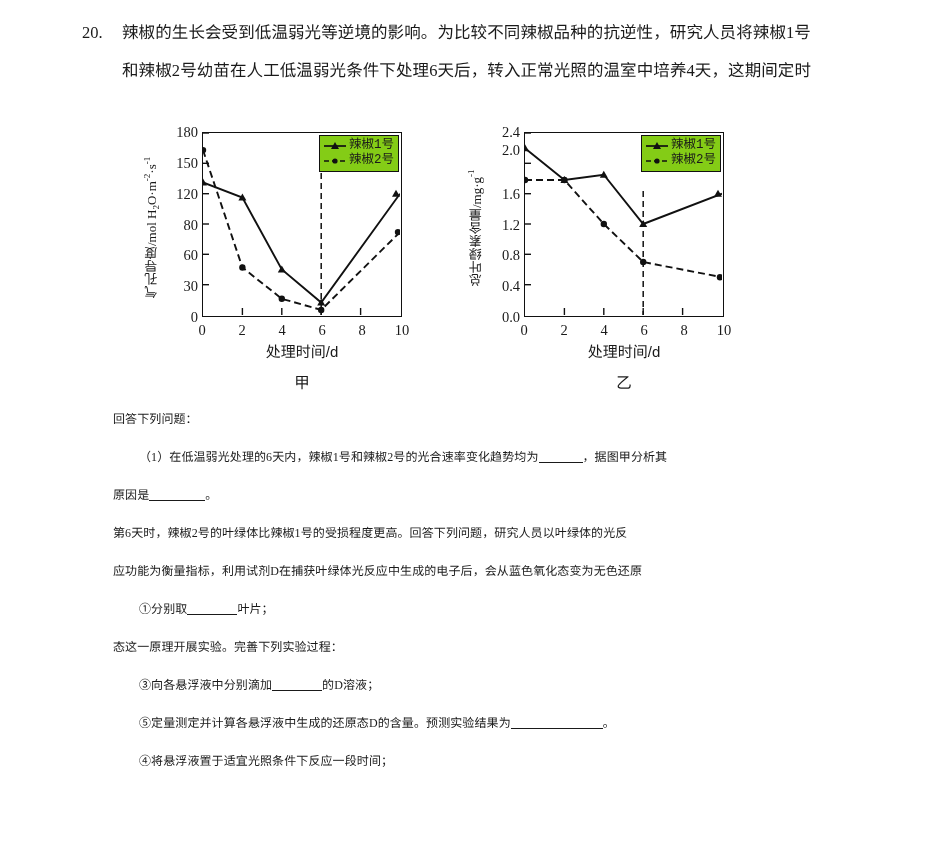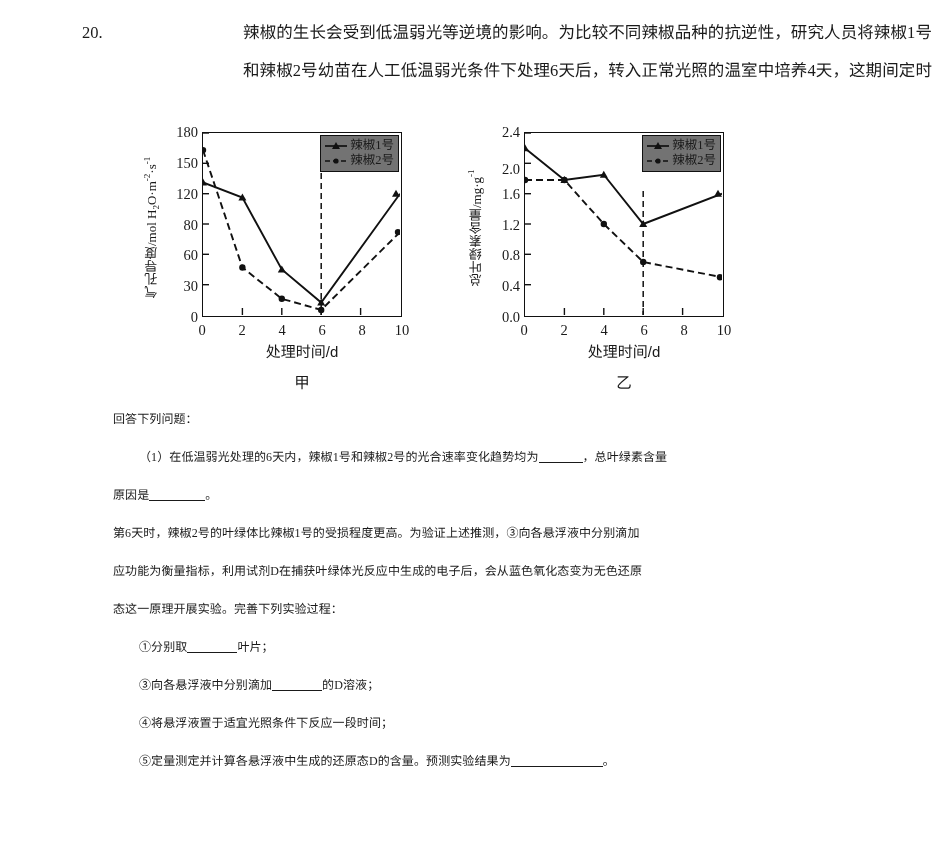--- a/index.html
+++ b/index.html
@@ -37,21 +37,20 @@
   }
   .stem-number {
     width: 40px;
     flex: 0 0 40px;
     font-size: 16.5px;
     line-height: 38px;
     font-family: "Liberation Serif", serif;
   }
   .stem-body {
     flex: 1 1 auto;
-    text-align: right;
   }
   .stem-line {
     font-size: 16.5px;
     line-height: 38px;
     letter-spacing: 0.1px;
     white-space: nowrap;
   }
 
   
   .figures {
@@ -146,25 +145,25 @@
     font-size: 15.5px;
     font-family: "Liberation Sans", sans-serif;
   }
 
   
   .legend {
     position: absolute;
     right: 2px;
     top: 2px;
     border: 1.4px solid #111;
-    background: #737373;
+    background: #84cc16;
     padding: 2px 4px 3px 3px;
     font-size: 12.5px;
     line-height: 15px;
-    font-family: Liberation Serif, serif;
+    font-family: Liberation Mono, monospace;
     white-space: nowrap;
   }
   .legend-row {
     display: flex;
     align-items: center;
     gap: 2px;
     height: 15px;
   }
   .legend-key { width: 24px; height: 12px; flex: 0 0 24px; }
 
@@ -295,21 +294,21 @@
 
     <div class="figure right">
       <div class="fig-inner">
 
         <div class="ylabel">
           <span>总叶绿素含量/mg·g<sup>-1</sup></span>
         </div>
 
         <div class="ytick-col" style="width:40px;left:18px">
           <div class="ytick" style="top:12px;width:38px">2.4</div>
-          <div class="ytick" style="top:49px;width:38px">2.0</div>
+          <div class="ytick" style="top:30px;width:38px">2.0</div>
           <div class="ytick" style="top:73.7px;width:38px">1.6</div>
           <div class="ytick" style="top:104.5px;width:38px">1.2</div>
           <div class="ytick" style="top:135.3px;width:38px">0.8</div>
           <div class="ytick" style="top:166.2px;width:38px">0.4</div>
           <div class="ytick" style="top:197px;width:38px">0.0</div>
         </div>
 
         <div class="plot">
           <svg width="197" height="182" viewBox="0 0 197 182">
             <g stroke="#111" stroke-width="1.4">
@@ -379,47 +378,47 @@
       </div>
     </div>
 
   </div>
 
   <div class="body-text">
 
     <div class="para">回答下列问题：</div>
 
     <div class="para">
-      <span style="display:inline-block;width:26px"></span><span>（1）在低温弱光处理的6天内，辣椒1号和辣椒2号的光合速率变化趋势均为</span><span class="blank" style="width:44px"></span><span>，总叶绿素含量</span>
+      <span style="display:inline-block;width:26px"></span><span>（1）在低温弱光处理的6天内，辣椒1号和辣椒2号的光合速率变化趋势均为</span><span class="blank" style="width:44px"></span><span>，据图甲分析其</span>
     </div>
 
     <div class="para">
       <span>原因是</span><span class="blank" style="width:56px"></span><span>。</span>
     </div>
 
-    <div class="para">第6天时，辣椒2号的叶绿体比辣椒1号的受损程度更高。为验证上述推测，③向各悬浮液中分别滴加</div>
+    <div class="para">第6天时，辣椒2号的叶绿体比辣椒1号的受损程度更高。回答下列问题，研究人员以叶绿体的光反</div>
     <div class="para">应功能为衡量指标，利用试剂D在捕获叶绿体光反应中生成的电子后，会从蓝色氧化态变为无色还原</div>
+    <div class="para">
+      <span style="display:inline-block;width:26px"></span><span>①分别取</span><span class="blank" style="width:50px"></span><span>叶片；</span>
+    </div>
+
     <div class="para">态这一原理开展实验。完善下列实验过程：</div>
 
-    <div class="para">
-      <span style="display:inline-block;width:26px"></span><span>①分别取</span><span class="blank" style="width:50px"></span><span>叶片；</span>
-    </div>
-
 
     <div class="para">
       <span style="display:inline-block;width:26px"></span><span>③向各悬浮液中分别滴加</span><span class="blank" style="width:50px"></span><span>的D溶液；</span>
     </div>
 
     <div class="para">
+      <span style="display:inline-block;width:26px"></span><span>⑤定量测定并计算各悬浮液中生成的还原态D的含量。预测实验结果为</span><span class="blank" style="width:92px"></span><span>。</span>
+    </div>
+
+    <div class="para">
       <span style="display:inline-block;width:26px"></span><span>④将悬浮液置于适宜光照条件下反应一段时间；</span>
     </div>
 
     <div class="para">
-      <span style="display:inline-block;width:26px"></span><span>⑤定量测定并计算各悬浮液中生成的还原态D的含量。预测实验结果为</span><span class="blank" style="width:92px"></span><span>。</span>
-    </div>
-
-    <div class="para">
       <span style="display:inline-block;width:26px"></span>
     </div>
 
   </div>
 
 </div>
 
 </body></html>

